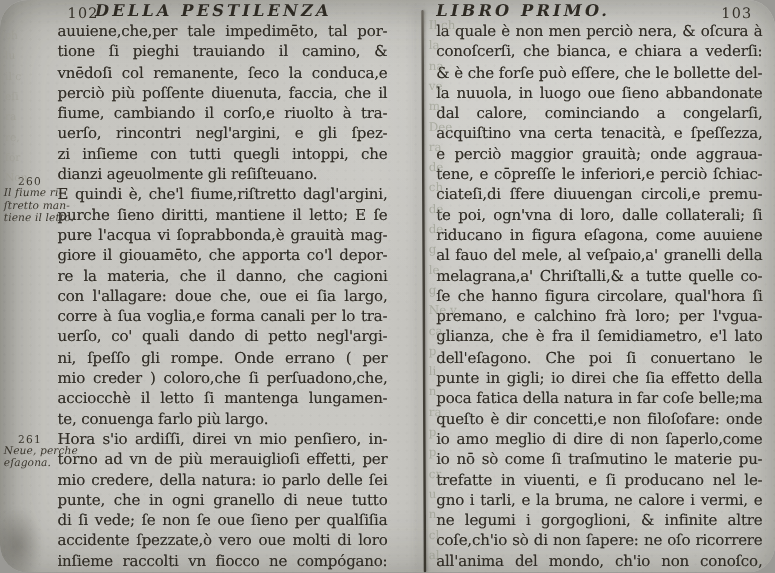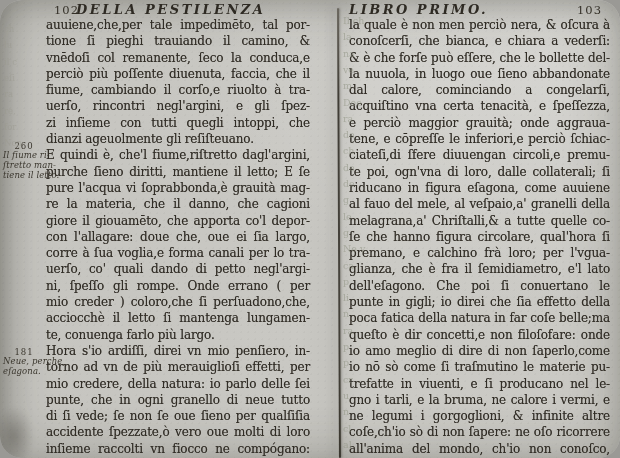--- a/index.html
+++ b/index.html
@@ -78,40 +78,40 @@
   </div>
 
   <div id="margin-notes">
       <div class="mnote mnote-1">
         <div class="mnum">260</div>
         <div class="mline">Il fiume ri-</div>
         <div class="mline">ſtretto man-</div>
         <div class="mline">tiene il letto.</div>
       </div>
       <div class="mnote mnote-2">
-        <div class="mnum">181</div>
+        <div class="mnum">261</div>
         <div class="mline">Neue, perche</div>
         <div class="mline">eſagona.</div>
       </div>
     </div>
 
   <div id="left-body" class="body-block left">
       <div class="line">auuiene,che,per tale impedimēto, tal por-</div>
       <div class="line">tione ſi pieghi trauiando il camino, &amp;</div>
       <div class="line">vnēdoſi col remanente, ſeco la conduca,e</div>
       <div class="line">perciò più poſſente diuenuta, faccia, che il</div>
       <div class="line">fiume, cambiando il corſo,e riuolto à tra-</div>
       <div class="line">uerſo, rincontri negl'argini, e gli ſpez-</div>
       <div class="line">zi inſieme con tutti quegli intoppi, che</div>
       <div class="line end">dianzi ageuolmente gli reſiſteuano.</div>
       <div class="line">E quindi è, che'l fiume,riſtretto dagl'argini,</div>
       <div class="line">purche ſieno diritti, mantiene il letto; E ſe</div>
       <div class="line">pure l'acqua vi ſoprabbonda,è grauità mag-</div>
+      <div class="line">giore il giouamēto, che apporta co'l depor-</div>
       <div class="line">re la materia, che il danno, che cagioni</div>
-      <div class="line">giore il giouamēto, che apporta co'l depor-</div>
       <div class="line">con l'allagare: doue che, oue ei ſia largo,</div>
       <div class="line">corre à ſua voglia,e forma canali per lo tra-</div>
       <div class="line">uerſo, co' quali dando di petto negl'argi-</div>
       <div class="line">ni, ſpeſſo gli rompe.  Onde errano ( per</div>
       <div class="line">mio creder ) coloro,che ſi perſuadono,che,</div>
       <div class="line">acciocchè il letto ſi mantenga lungamen-</div>
       <div class="line end">te, conuenga farlo più largo.</div>
       <div class="line">Hora s'io ardiſſi, direi vn mio penſiero, in-</div>
       <div class="line">torno ad vn de più merauiglioſi effetti, per</div>
       <div class="line">mio credere, della natura: io parlo delle ſei</div>

